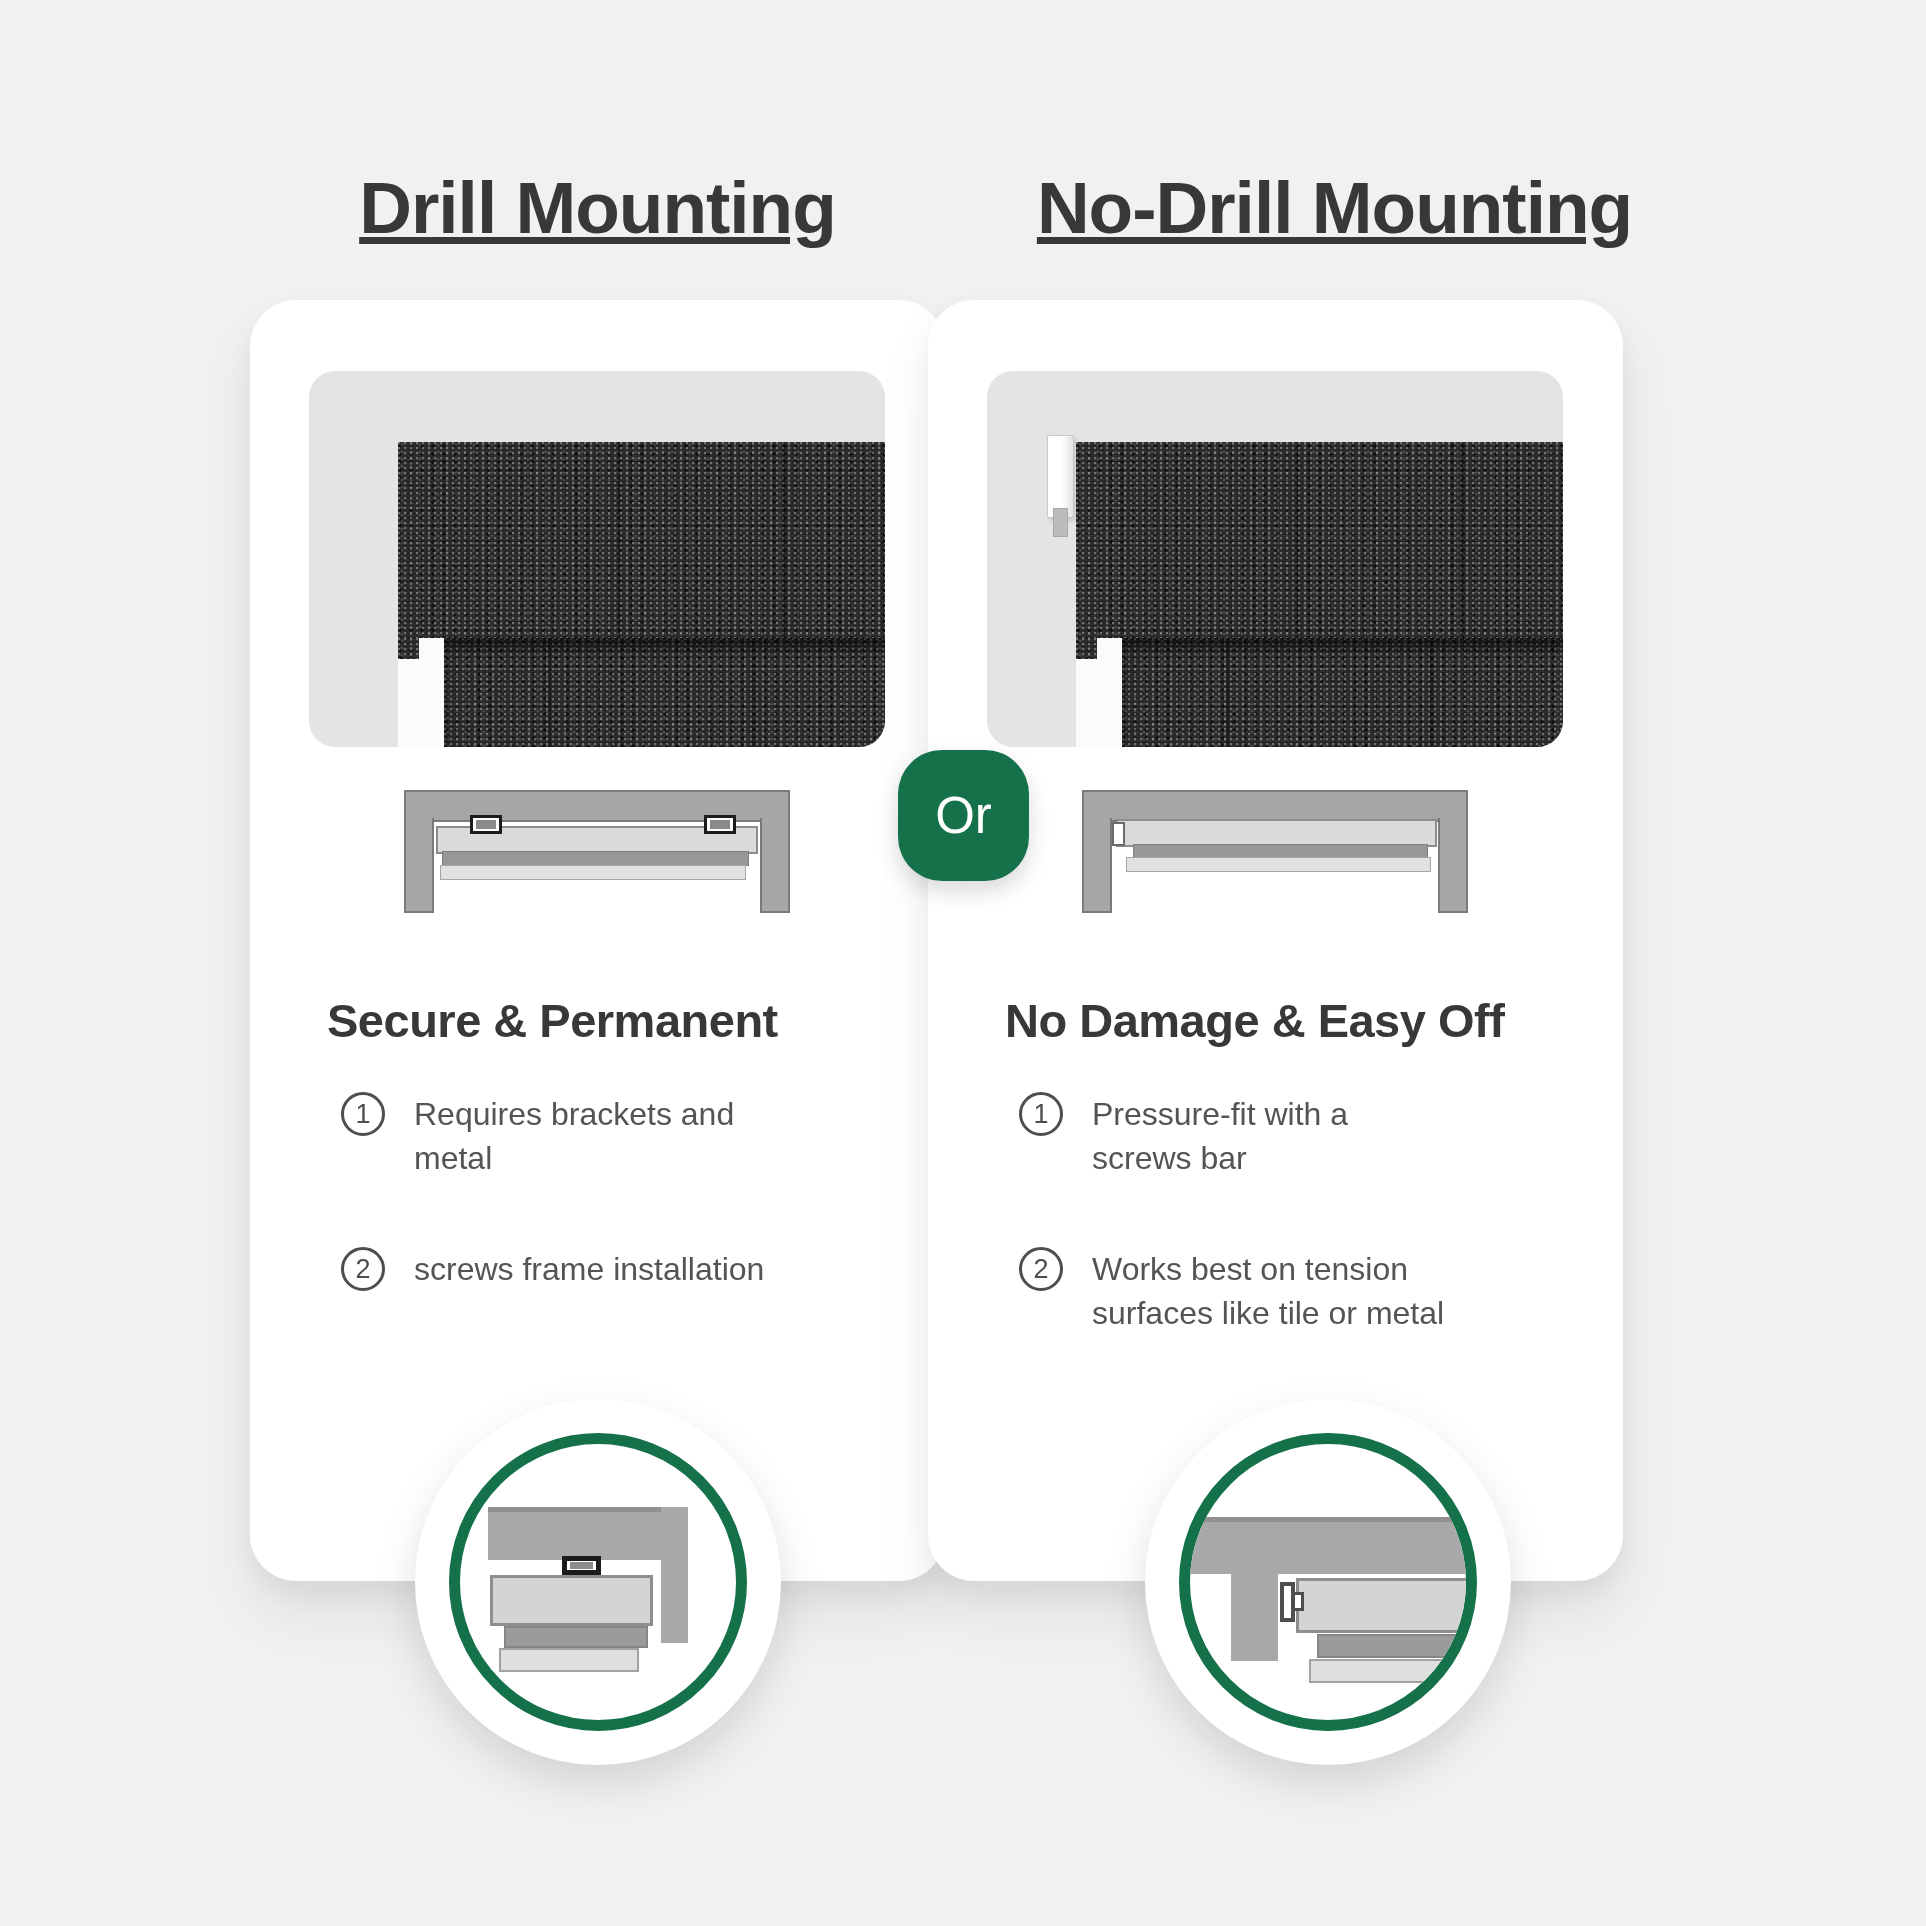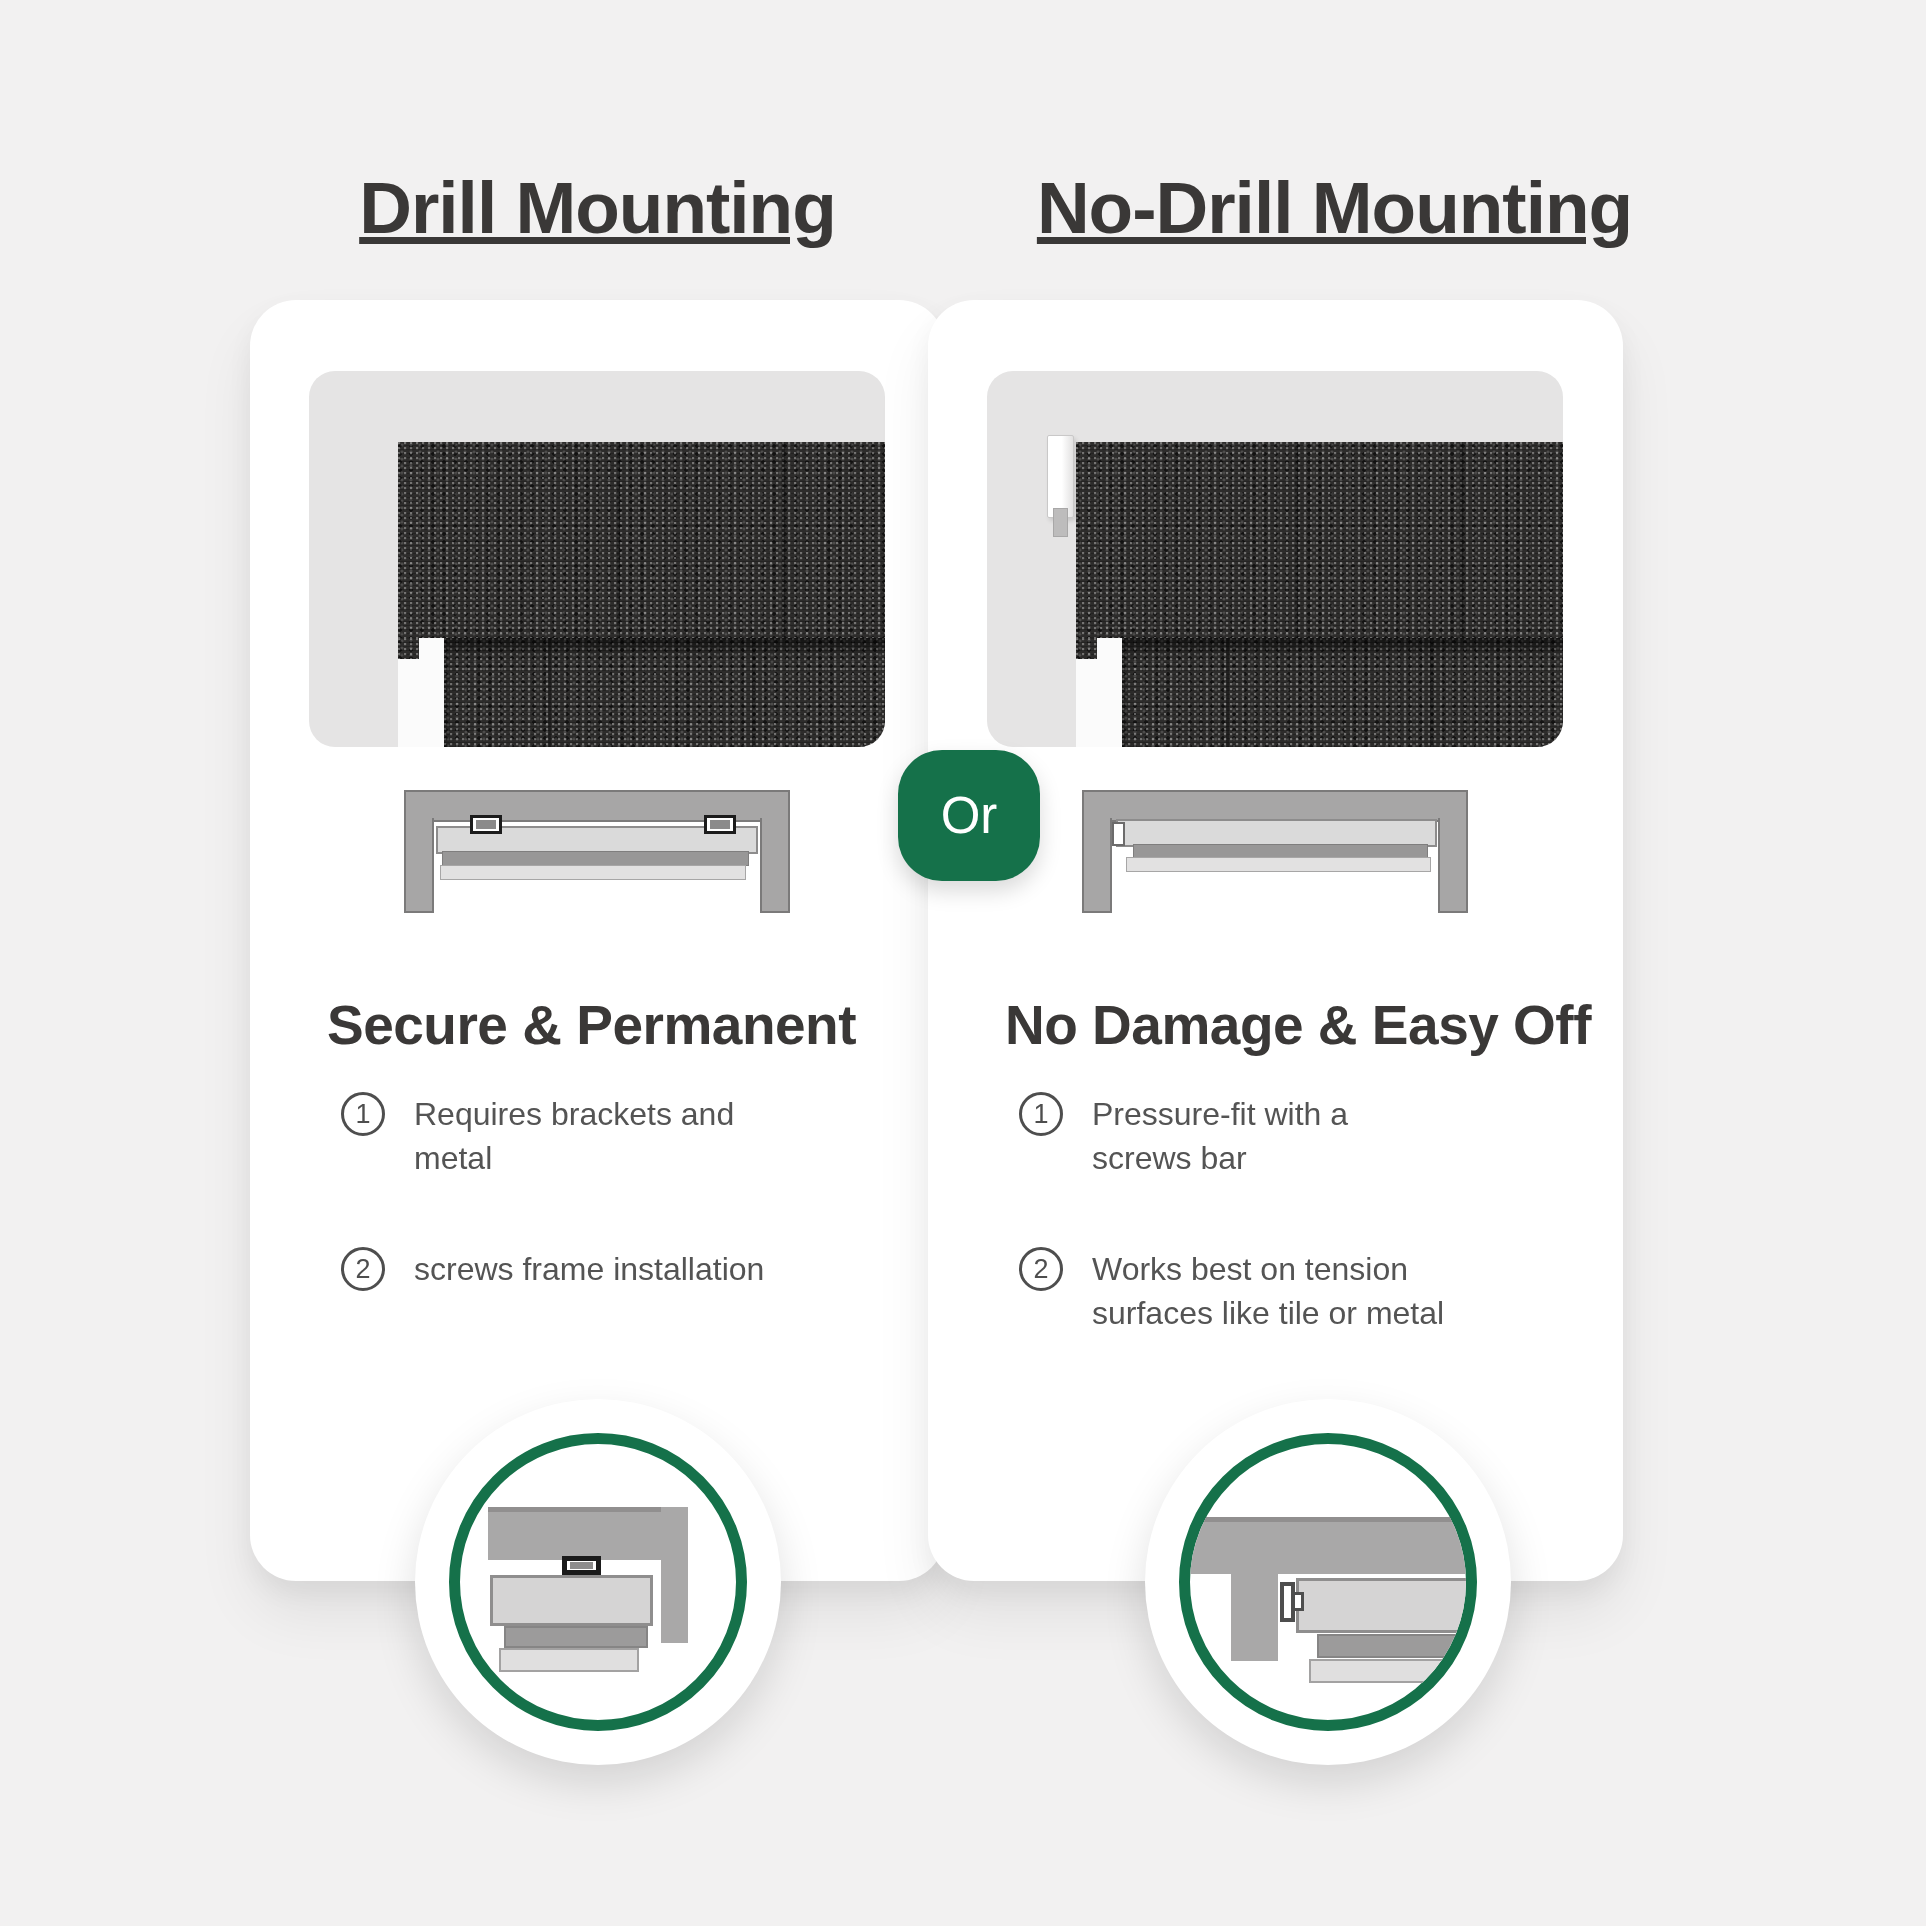--- a/index.html
+++ b/index.html
@@ -77,30 +77,30 @@
   .clip.c2{left:300px;}
   .tension-tab{position:absolute;left:30px;top:32px;width:9px;height:20px;background:#ffffff;border:2px solid #6c6b6b;}
   .roll-dark{position:absolute;background:#989797;border:1px solid #7f7e7e;}
   .diagram.drill .roll-dark{left:38px;right:41px;top:61px;height:13px;}
   .diagram.nodrill .roll-dark{left:51px;right:40px;top:54px;height:12px;}
   .roll-light{position:absolute;background:#e2e1e1;border:1px solid #a7a6a6;}
   .diagram.drill .roll-light{left:36px;right:44px;top:75px;height:13px;}
   .diagram.nodrill .roll-light{left:44px;right:37px;top:67px;height:13px;}
   
   .or-badge{
-    position:absolute;left:898px;top:750px;width:142px;height:131px;
+    position:absolute;left:898px;top:750px;width:131px;height:131px;
     background:#15714a;border-radius:44px;
     display:flex;align-items:center;justify-content:center;
     box-shadow:0 10px 22px rgba(0,0,0,0.15);
   }
   .or-badge span{color:#ffffff;font-size:51px;font-weight:400;}
   
   .subtitle{
     position:absolute;left:77px;top:693px;margin:0;
-    font-size:55px;font-weight:700;color:#3a3837;letter-spacing:-0.5px;
+    font-size:47px;font-weight:700;color:#3a3837;letter-spacing:-0.5px;
   }
   .point{position:absolute;left:91px;display:flex;gap:29px;align-items:flex-start;}
   .point.p1{top:792px;}
   .point.p2{top:947px;}
   .num-circle{
     flex:0 0 auto;width:44px;height:44px;border-radius:50%;
     border:3px solid #4e4e4e;color:#4e4e4e;
     display:flex;align-items:center;justify-content:center;
     font-size:27px;margin-top:0px;box-sizing:border-box;
   }

